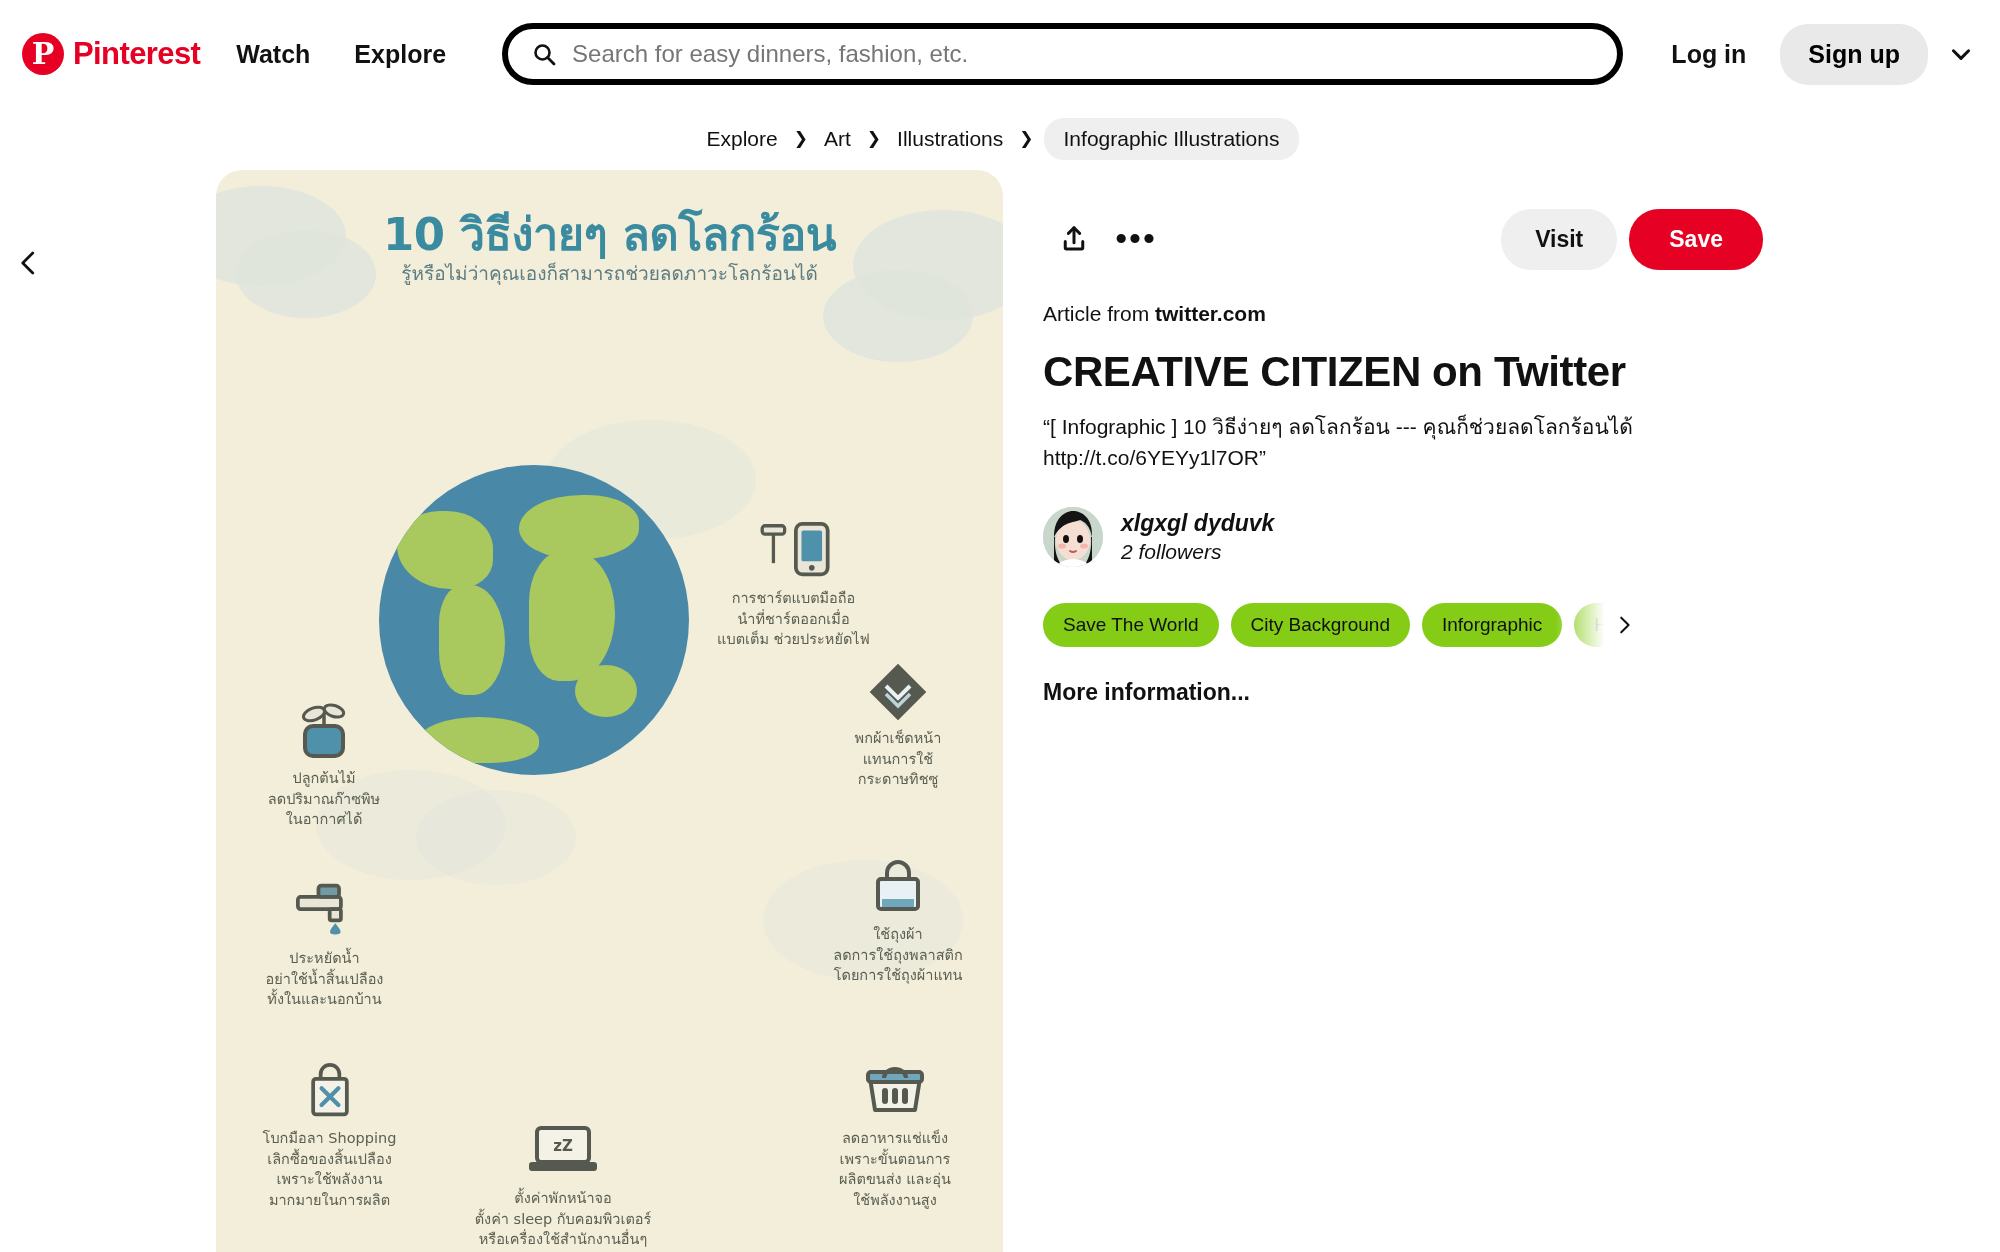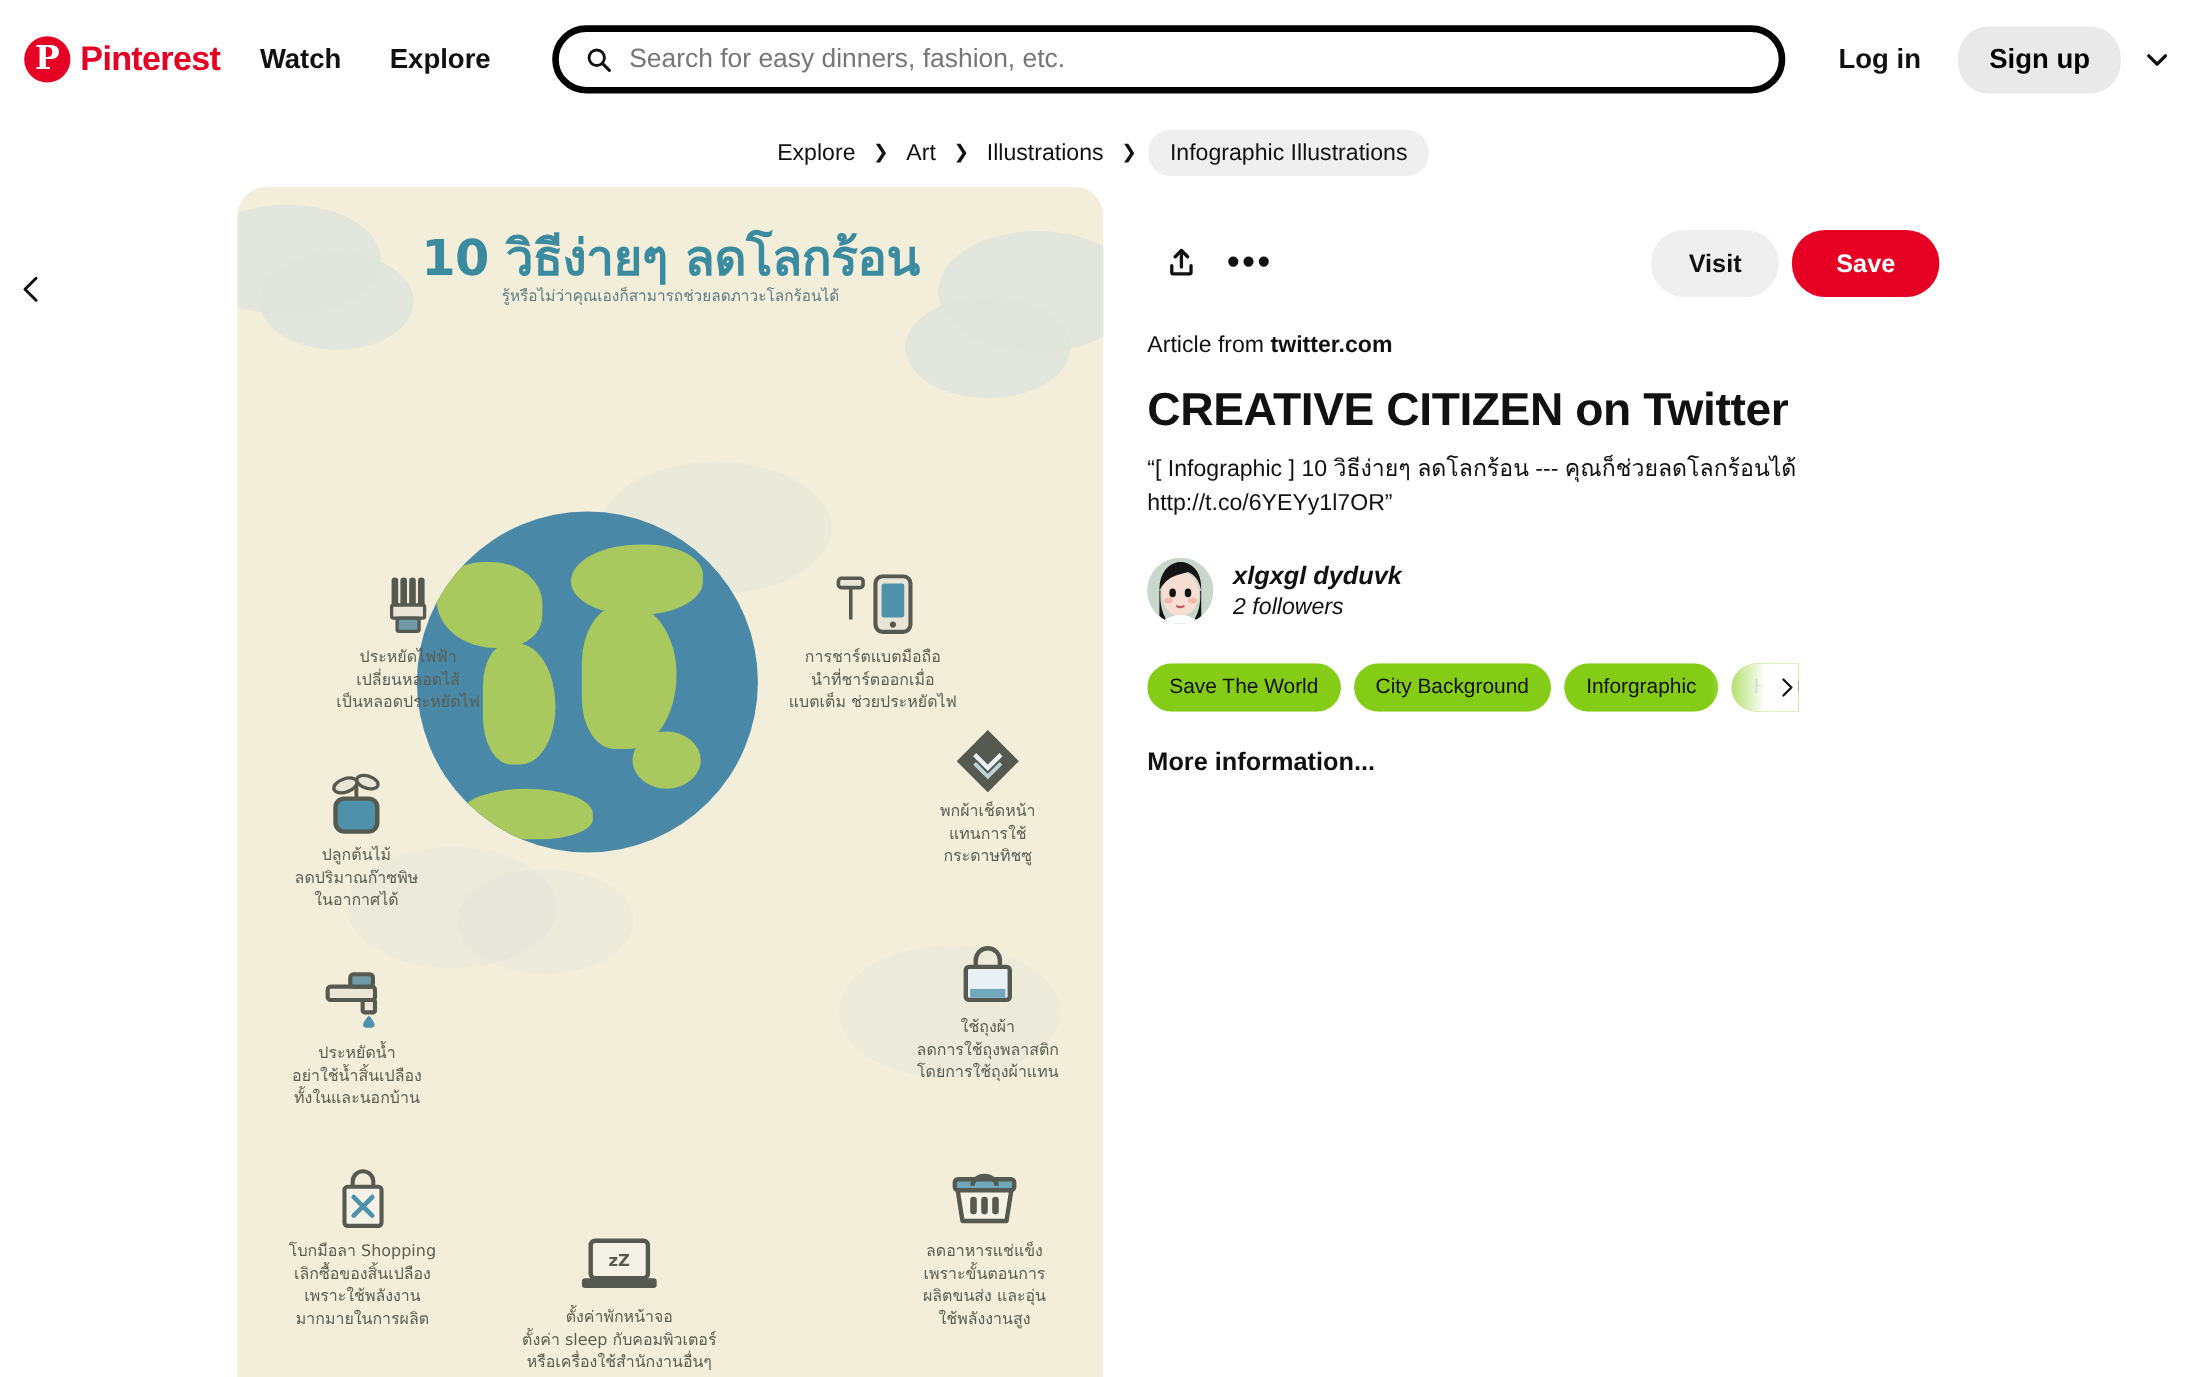--- a/index.html
+++ b/index.html
@@ -143,21 +143,21 @@
     color: #3b8ba0;
     font-size: 45px;
     font-weight: bold;
     font-family: "DejaVu Sans", sans-serif;
     letter-spacing: -0.5px;
   }
   .ig-sub {
     position: absolute; top: 88px; left: 0; right: 0;
     text-align: center;
     color: #5d7d82;
-    font-size: 14px;
+    font-size: 19px;
     font-family: "DejaVu Sans", sans-serif;
   }
   .globe {
     position: absolute;
     left: 163px; top: 295px;
     width: 310px; height: 310px;
     border-radius: 50%;
     background: #4a88a8;
     overflow: hidden;
   }
@@ -322,30 +322,20 @@
 
         <div class="globe">
           <div class="land-a" style="left:18px;top:46px;width:96px;height:78px;"></div>
           <div class="land-a" style="left:60px;top:120px;width:66px;height:110px;border-radius:40% 60% 55% 45%;"></div>
           <div class="land-a" style="left:140px;top:30px;width:120px;height:64px;border-radius:55% 45% 50% 50%;"></div>
           <div class="land-a" style="left:150px;top:86px;width:86px;height:130px;border-radius:45% 55% 60% 40%;"></div>
           <div class="land-a" style="left:196px;top:200px;width:62px;height:52px;border-radius:50%;"></div>
           <div class="land-a" style="left:40px;top:252px;width:120px;height:46px;border-radius:50% 50% 40% 40%;"></div>
         </div>
 
-        <div class="tip" style="left:60px;top:352px;">
-          <svg class="tip-icon" width="46" height="58" viewBox="0 0 46 58">
-            <path d="M11 6 v22 M19 6 v22 M27 6 v22 M35 6 v22" stroke="#55594f" stroke-width="6" fill="none" stroke-linecap="round"></path>
-            <rect x="8" y="28" width="30" height="12" rx="2" fill="#e9e6d8" stroke="#55594f" stroke-width="3"></rect>
-            <rect x="13" y="40" width="20" height="12" rx="2" fill="#6f9aa6" stroke="#55594f" stroke-width="3"></rect>
-          </svg>
-          <div>ประหยัดไฟฟ้า</div>
-          <div>เปลี่ยนหลอดไส้</div>
-          <div>เป็นหลอดประหยัดไฟ</div>
-        </div>
 
 
         <div class="tip" style="left:470px;top:352px;width:215px;">
           <svg class="tip-icon" width="84" height="62" viewBox="0 0 84 62">
             <rect x="8" y="4" width="24" height="9" rx="3" fill="#e9e6d8" stroke="#55594f" stroke-width="3.5"></rect>
             <line x1="20" y1="13" x2="20" y2="44" stroke="#55594f" stroke-width="3.5"></line>
             <rect x="44" y="2" width="34" height="54" rx="7" fill="#e9e6d8" stroke="#55594f" stroke-width="4"></rect>
             <rect x="50" y="9" width="22" height="33" rx="2" fill="#4f90ab"></rect>
             <circle cx="61" cy="49" r="3" fill="#55594f"></circle>
           </svg>

